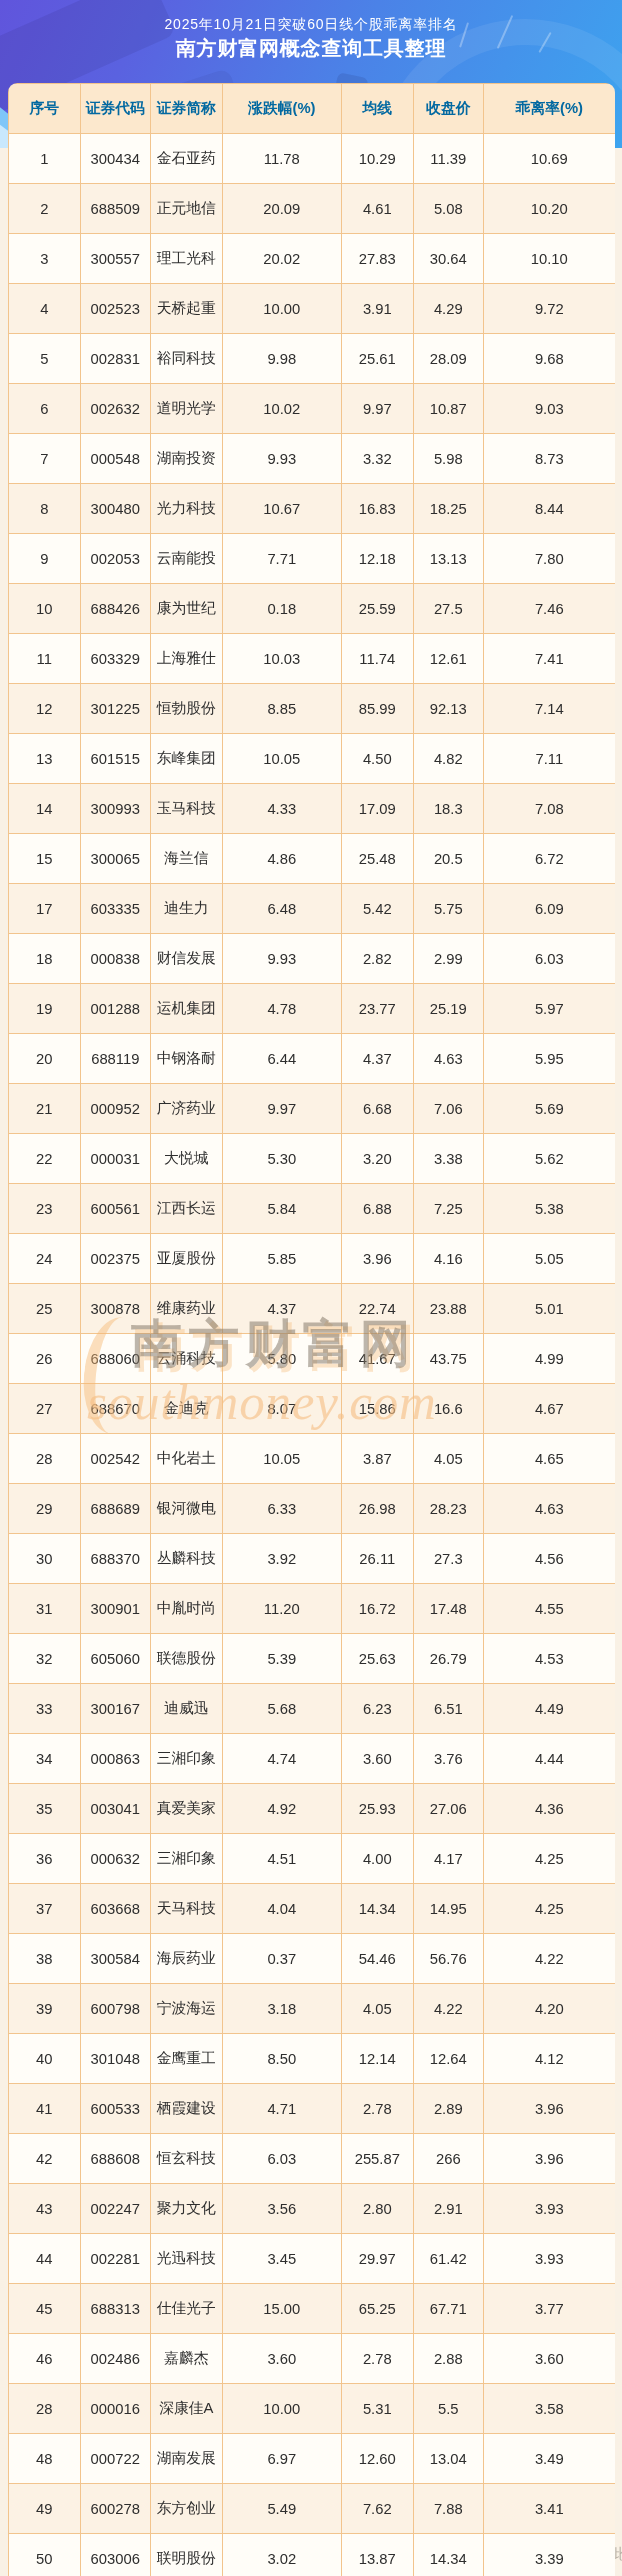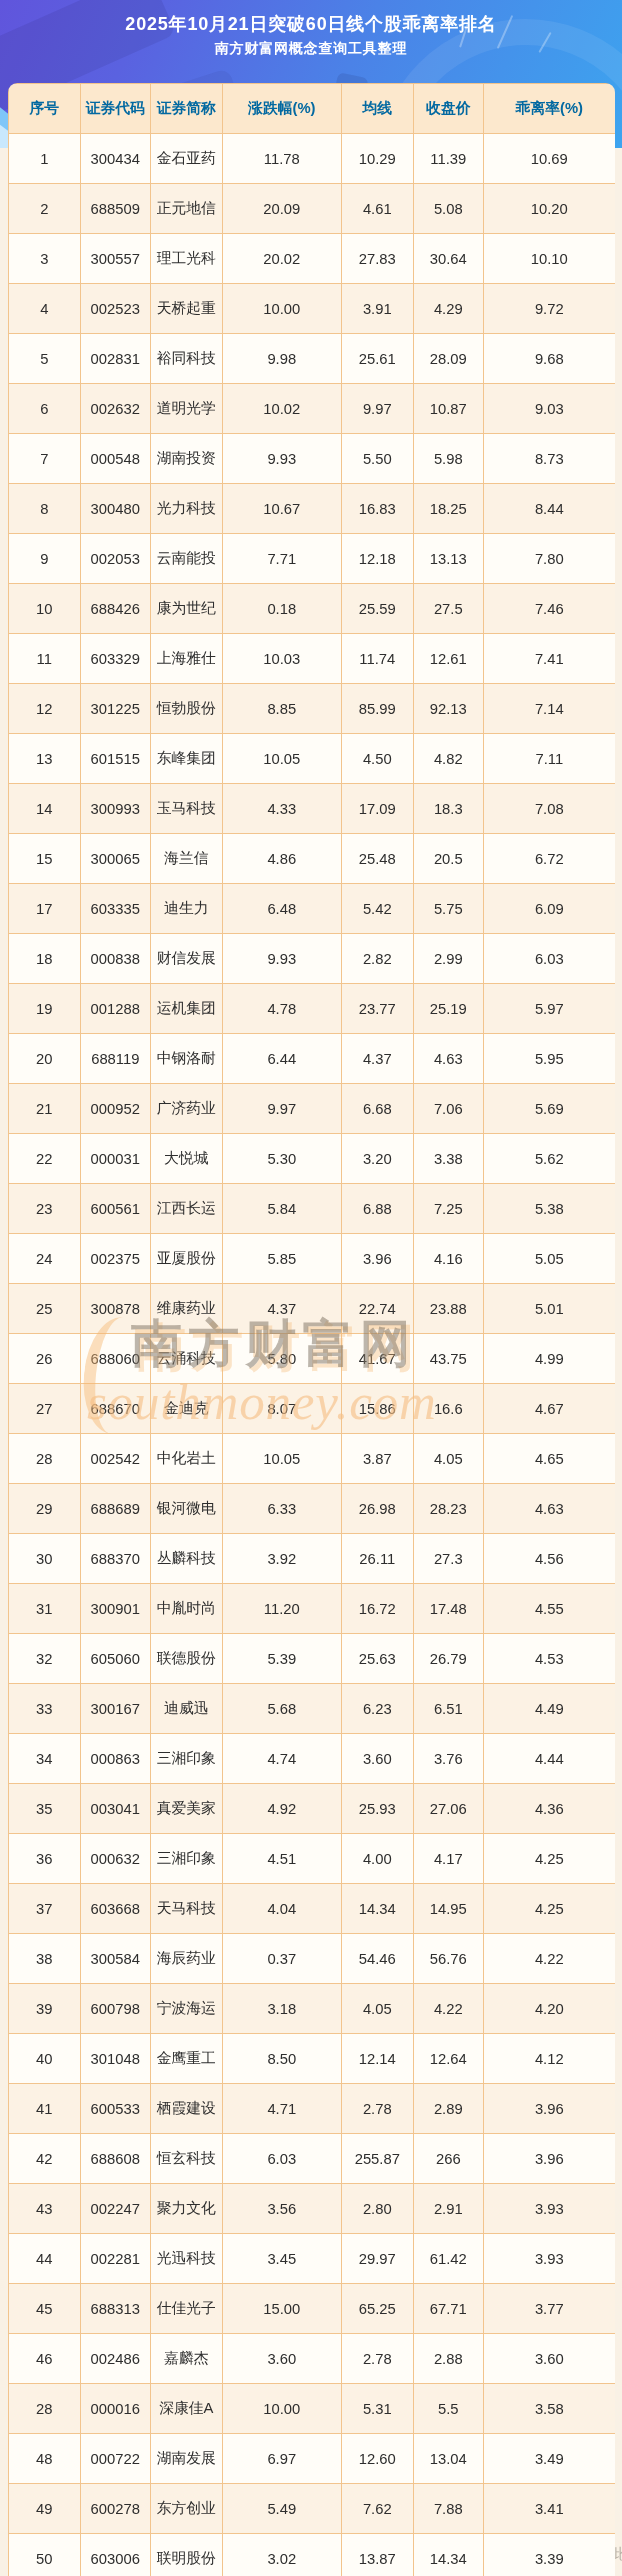--- a/index.html
+++ b/index.html
@@ -26,22 +26,22 @@
   .banner .silhouette{position:absolute;background:rgba(25,22,80,0.10);border-radius:11px;}
   .banner .p1{left:-31px;top:7.8px;width:202px;height:70px;transform:rotate(-24deg);}
   .banner .p2{left:70px;top:93px;width:171px;height:54px;transform:rotate(-18deg);background:rgba(25,22,80,0.07);}
   .banner .p3{left:334px;top:75px;width:31px;height:40px;transform:rotate(12deg);background:rgba(25,22,80,0.12);border-radius:6.2px;}
   .wedge{position:absolute;left:0;}
   .wedge1{top:100px;width:51px;height:48px;background:#7fc6f8;clip-path:polygon(0 15%,0 100%,100% 100%);}
   .wedge2{top:117px;width:31px;height:31px;background:#c9e8fd;clip-path:polygon(0 25%,0 100%,100% 100%);}
   .title1,.title2{
     position:relative;z-index:3;text-align:center;color:#ffffff;letter-spacing:0.8px;
   }
-  .title1{padding-top:13.2px;font-size:18px;font-weight:bold;line-height:23px;}
-  .title2{font-size:14px;font-weight:bold;line-height:25px;}
+  .title1{padding-top:13.2px;font-size:14px;font-weight:normal;line-height:23px;}
+  .title2{font-size:20px;font-weight:bold;line-height:25px;}
   
   .table-wrap{
     position:absolute;top:83px;left:7.8px;width:607px;
     border-radius:9.3px 9.3px 0 0;overflow:hidden;z-index:2;
   }
   table{border-collapse:collapse;width:607px;table-layout:fixed;}
   th,td{
     border:0.8px solid #f2c48d;text-align:center;vertical-align:middle;
     color:#2e2e2e;font-size:14.8px;overflow:hidden;white-space:nowrap;
   }
@@ -169,21 +169,21 @@
             <td>10.02</td>
             <td>9.97</td>
             <td>10.87</td>
             <td>9.03</td>
           </tr>
           <tr>
             <td>7</td>
             <td>000548</td>
             <td>湖南投资</td>
             <td>9.93</td>
-            <td>5.50</td>
+            <td>3.32</td>
             <td>5.98</td>
             <td>8.73</td>
           </tr>
           <tr>
             <td>8</td>
             <td>300480</td>
             <td>光力科技</td>
             <td>10.67</td>
             <td>16.83</td>
             <td>18.25</td>

